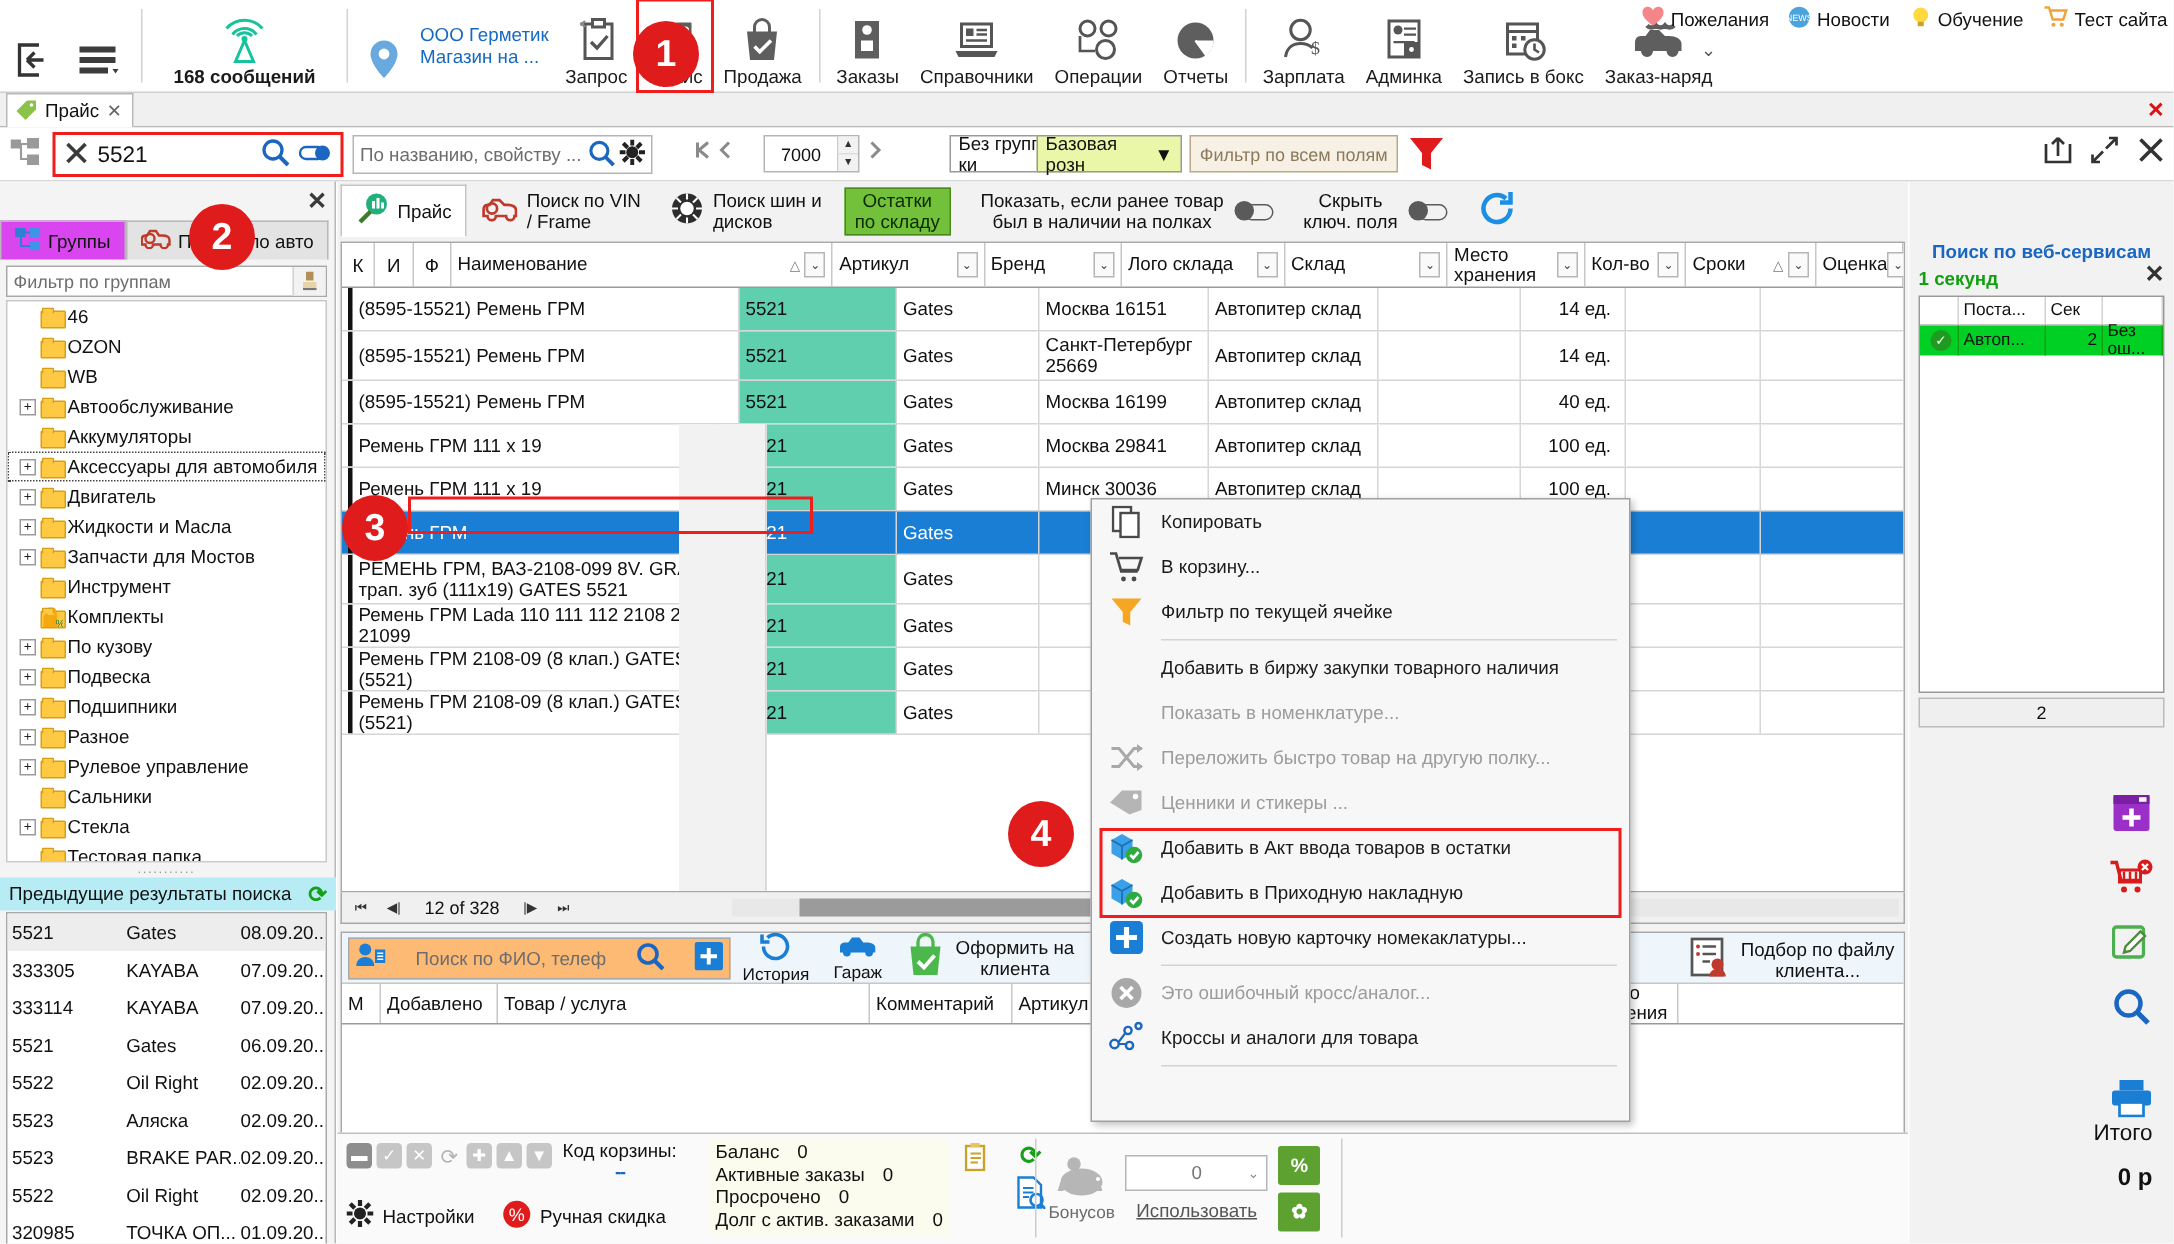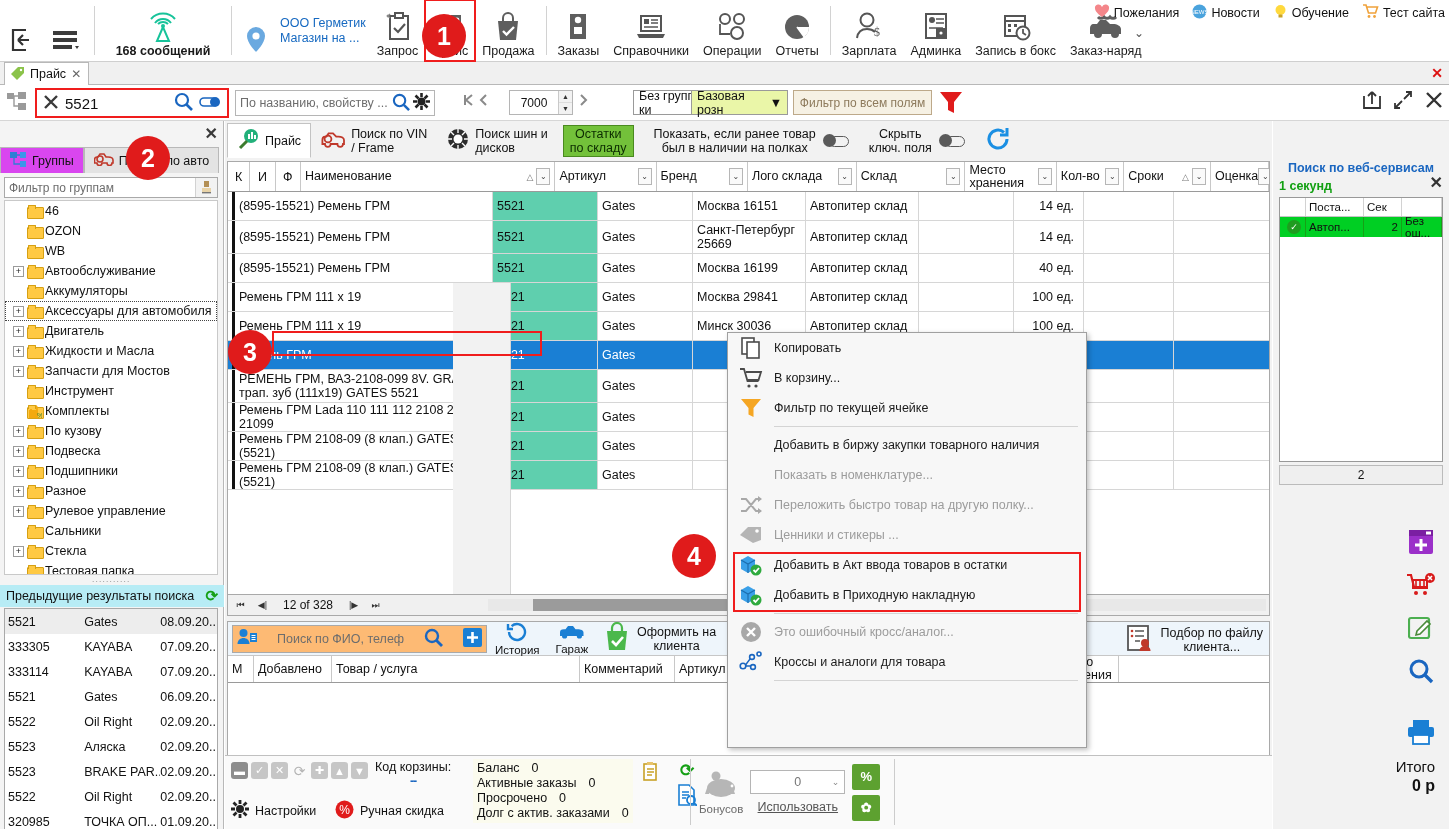--- a/index.html
+++ b/index.html
@@ -217,21 +217,21 @@
   .wst-row { display:flex; height:20px; background:#00cf23; font-size:11.5px; }
   .wst-row div { border-right:1px solid #16a016; padding-left:3px; display:flex; align-items:center; }
   .okdot { width:14px; height:14px; border-radius:50%; background:#1f9c1f; color:#fff; font-size:9px;
            display:flex; align-items:center; justify-content:center; }
   .ws-count { position:absolute; left:6px; top:344px; width:164px; height:20px; background:#efefef;
               border:1px solid #bbb; display:flex; align-items:center; justify-content:center;
               font-size:12px; }
   .rp-toolcol { position:absolute; right:6px; top:408px; width:45px; display:flex; flex-direction:column;
                 align-items:center; gap:14px; }
   .itogo { position:absolute; right:14px; bottom:34px; text-align:right; font-size:15px; }
-  .itogo .amt { font-weight:bold; font-size:16px; margin-top:2px; }
+  .itogo .amt { font-weight:bold; font-size:16px; margin-top:13px; }
 
   
   .ctxmenu { position:absolute; left:727px; top:332px; width:360px; height:416px;
              background:#f7f7f7; border:1px solid #a0a0a0; box-shadow:2px 2px 5px rgba(0,0,0,.25); }
   .ctxitem { height:30px; display:flex; align-items:center; font-size:12.5px; color:#1b1b1b; }
   .ctxitem .ci { width:46px; display:flex; align-items:center; justify-content:center; flex:none; }
   .ctxitem.disabled { color:#9c9c9c; }
   .ctxsep { height:1px; background:#d4d4d4; margin:3px 8px 3px 46px; }
   .ctx-hl { position:absolute; left:733px; top:552px; width:348px; height:60px;
             border:2px solid #f01d1d; pointer-events:none; }
@@ -1501,20 +1501,29 @@
         <span class="ci">
           <svg width="24" height="22" viewBox="0 0 24 22">
             <path d="M2 6l7-4 7 4v9l-7 4-7-4z" fill="#3aa0e8"></path>
             <path d="M2 6l7 4 7-4M9 10v9" stroke="#1c6fb0" stroke-width="1.2" fill="none"></path>
             <circle cx="17" cy="16" r="5.5" fill="#2eaa3e"></circle>
             <path d="M14.5 16l2 2 3.5-4" stroke="#fff" stroke-width="1.8" fill="none"></path>
           </svg>
         </span>
         <span>Добавить в Приходную накладную</span>
       </div>
+      <div class="ctxitem">
+        <span class="ci">
+          <svg width="22" height="22" viewBox="0 0 22 22">
+            <rect width="22" height="22" rx="3" fill="#1a7fd4"></rect>
+            <path d="M11 4v14M4 11h14" stroke="#fff" stroke-width="3.4"></path>
+          </svg>
+        </span>
+        <span>Создать новую карточку номекаклатуры...</span>
+      </div>
       <div class="ctxsep"></div>
       <div class="ctxitem disabled">
         <span class="ci">
           <svg width="22" height="22" viewBox="0 0 22 22">
             <circle cx="11" cy="11" r="10" fill="#a8a8a8"></circle>
             <path d="M7 7l8 8M15 7l-8 8" stroke="#fff" stroke-width="2.4"></path>
           </svg>
         </span>
         <span>Это ошибочный кросс/аналог...</span>
       </div>

